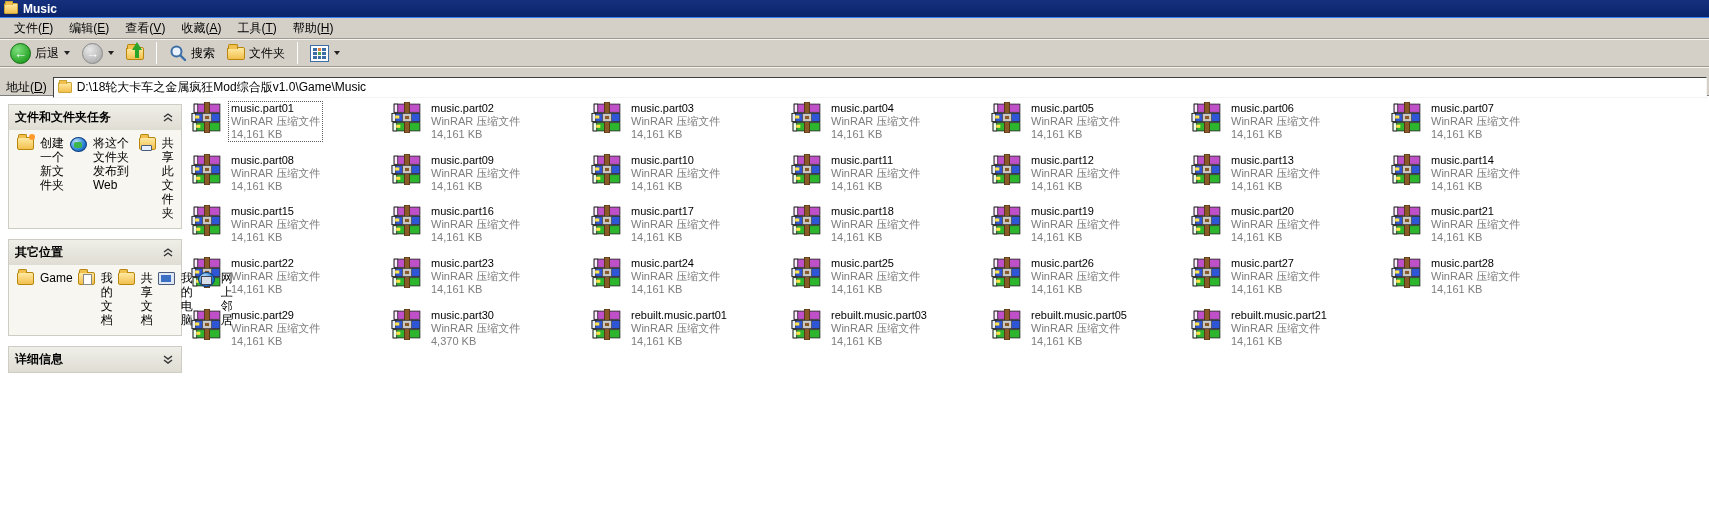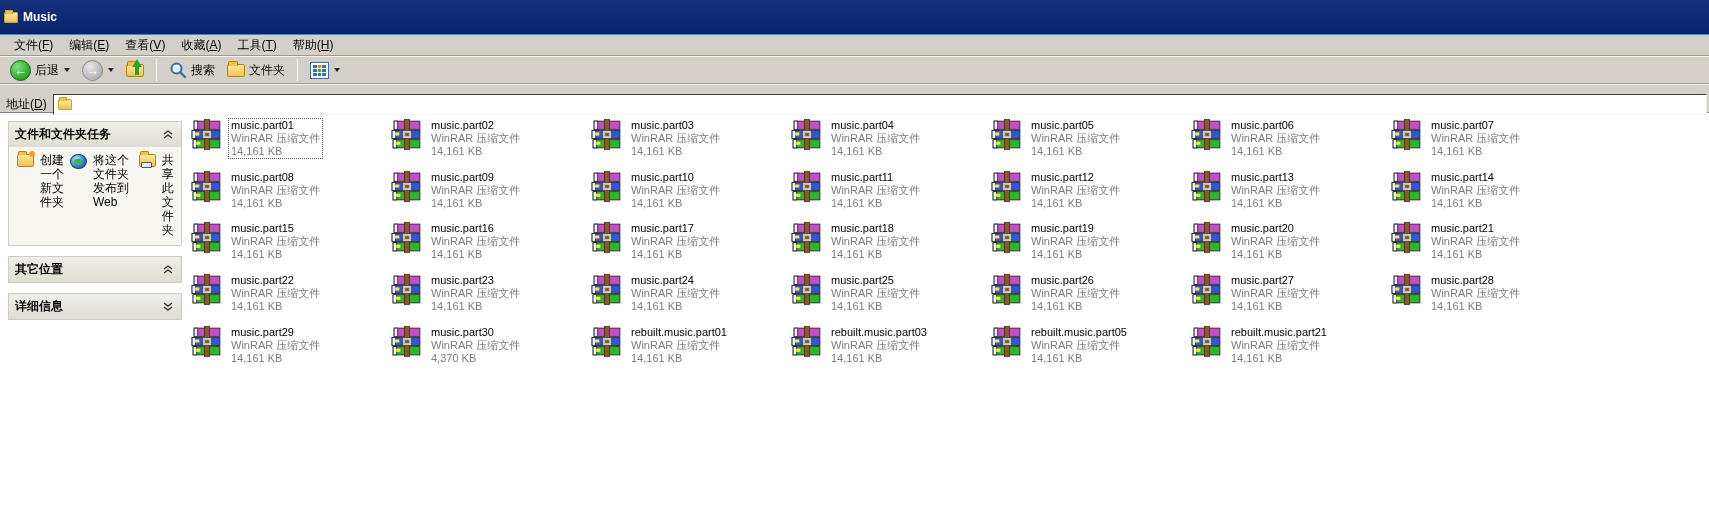--- a/index.html
+++ b/index.html
@@ -1,20 +1,20 @@
 <!DOCTYPE html>
 <html><head>
 <meta charset="utf-8">
 <style>
   * { box-sizing: border-box; margin: 0; padding: 0; }
   html,body { width:1709px; height:526px; overflow:hidden; background:#fff;
     font-family:"Liberation Sans","DejaVu Sans",sans-serif; }
 
   
-  .titlebar { height:34px; background:linear-gradient(#16307e,#0a246a);
+  .titlebar { height:17px; background:linear-gradient(#16307e,#0a246a);
     display:flex; align-items:center; padding:0 4px; color:#fff;
     font-size:12px; font-weight:bold; gap:5px; }
   .titlebar .ticon { width:14px; height:11px; background:linear-gradient(#ffe9a2,#f2c04e);
     border:1px solid #caa435; border-radius:1px; position:relative; }
   .titlebar .ticon::before { content:""; position:absolute; top:-3px; left:0;
     width:6px; height:3px; background:#f2c04e; border:1px solid #caa435; border-bottom:none;
     border-radius:1px 1px 0 0; }
 
   .menubar { height:22px; background:#d4d0c8; border-top:1px solid #3b82f6;
     border-bottom:1px solid #9e9a90; display:flex; align-items:center; padding:0 6px; }
@@ -167,20 +167,21 @@
         <i></i>
       </span>
     <span class="caret"></span>
   </span>
 </div>
 
 <div class="addressbar">
   <span class="addr-label"><span>地址(</span><u>D</u><span>)</span></span>
   <div class="addr-combo">
     <span class="addr-folder"></span>
+    <span>D:\18轮大卡车之金属疯狂Mod综合版v1.0\Game\Music</span>
   </div>
 </div>
 
 <div class="main">
 
   <div class="sidebar">
 
     <div class="panel">
       <div class="panel-hd">
         <span>文件和文件夹任务</span>
@@ -208,20 +209,48 @@
       </div>
     </div>
 
     <div class="panel">
       <div class="panel-hd">
         <span>其它位置</span>
         <svg class="chev" width="10" height="9" viewBox="0 0 10 9">
           <path d="M1 4 L5 1 L9 4 M1 8 L5 5 L9 8" fill="none" stroke="#333" stroke-width="1.4"></path>
         </svg>
       </div>
+      <div class="panel-bd">
+
+          <span class="s-item">
+            <span class="si" data-icon="folder"></span>
+            <span class="lbl">Game</span>
+          </span>
+
+          <span class="s-item">
+            <span class="si" data-icon="my-documents"></span>
+            <span class="lbl">我的文档</span>
+          </span>
+
+          <span class="s-item">
+            <span class="si" data-icon="shared-documents"></span>
+            <span class="lbl">共享文档</span>
+          </span>
+
+          <span class="s-item">
+            <span class="si" data-icon="my-computer"></span>
+            <span class="lbl">我的电脑</span>
+          </span>
+
+          <span class="s-item">
+            <span class="si" data-icon="network"></span>
+            <span class="lbl">网上邻居</span>
+          </span>
+
+      </div>
     </div>
 
     <div class="panel">
       <div class="panel-hd">
         <span>详细信息</span>
         <svg class="chev" width="10" height="9" viewBox="0 0 10 9">
           <path d="M1 1 L5 4 L9 1 M1 5 L5 8 L9 5" fill="none" stroke="#333" stroke-width="1.4"></path>
         </svg>
       </div>
     </div>

